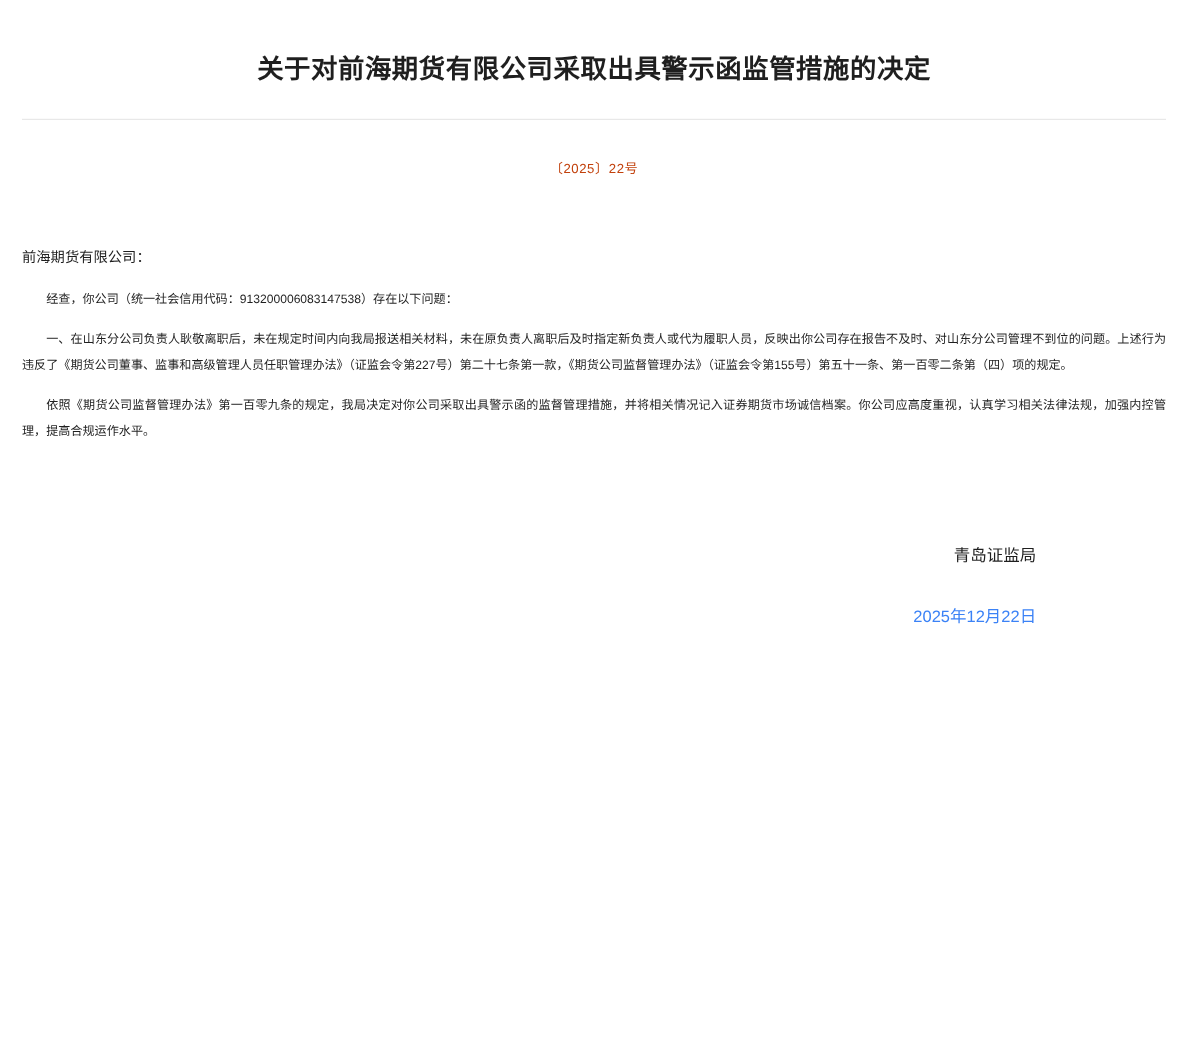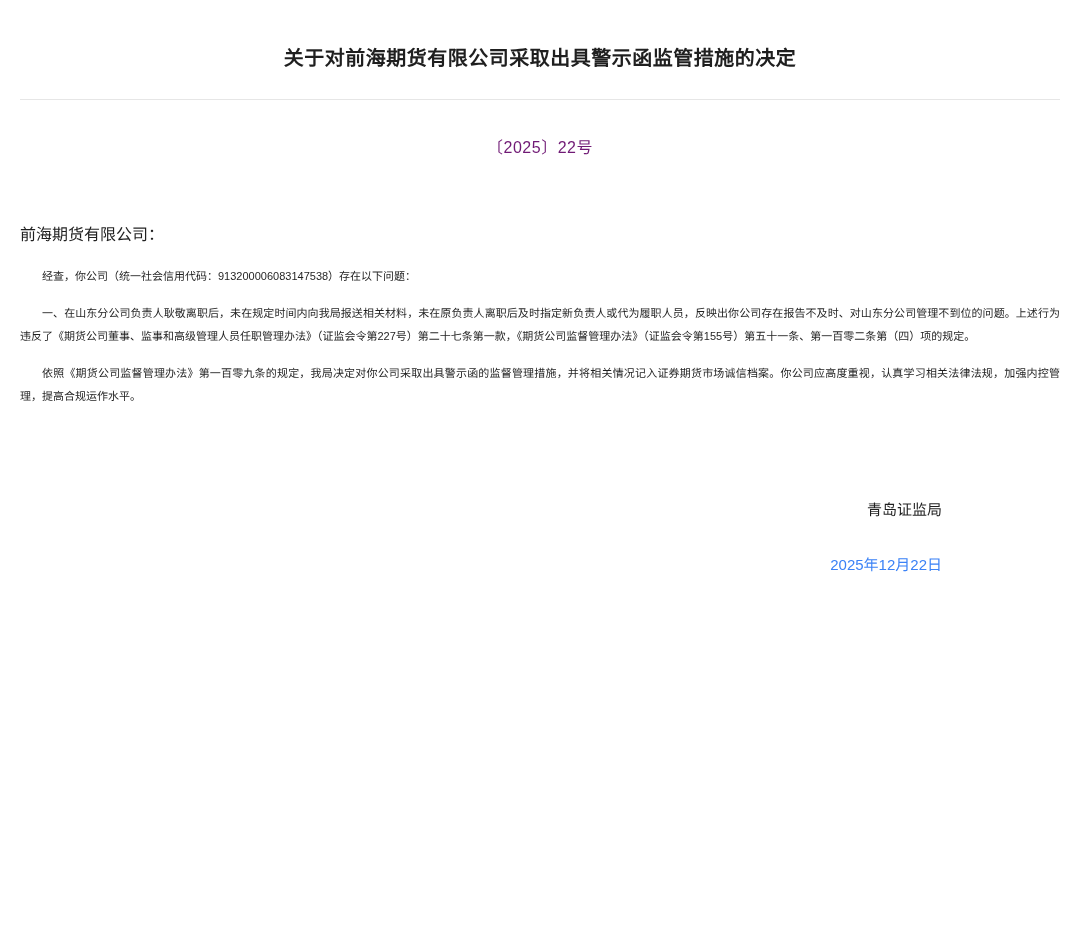--- a/index.html
+++ b/index.html
@@ -17,45 +17,45 @@
   }
   .page {
     position: relative;
     width: 1080px;
     min-height: 950px;
     box-sizing: border-box;
     padding: 0;
   }
   .doc-title {
     text-align: center;
-    font-size: 20px;
+    font-size: 24px;
     font-weight: 700;
     letter-spacing: 0.5px;
     color: #1f1f1f;
     padding: 30px 90px 0 90px;
     line-height: 1.5;
   }
   .title-rule {
     margin: 26px 20px 0 20px;
     height: 1px;
     background: #e6e6e6;
   }
   .doc-number {
     text-align: center;
-    font-size: 16px;
-    color: #701a75;
+    font-size: 12px;
+    color: #c2410c;
     margin-top: 34px;
     letter-spacing: 0.5px;
   }
   .body-wrap {
     padding: 0 20px;
     margin-top: 62px;
   }
   .addressee {
-    font-size: 16px;
+    font-size: 13px;
     line-height: 1.9;
     color: #1f1f1f;
     margin: 0 0 4px 0;
   }
   p.para {
     font-size: 11px;
     line-height: 2.1;
     color: #1f1f1f;
     margin: 14px 0 0 0;
     text-align: justify;

